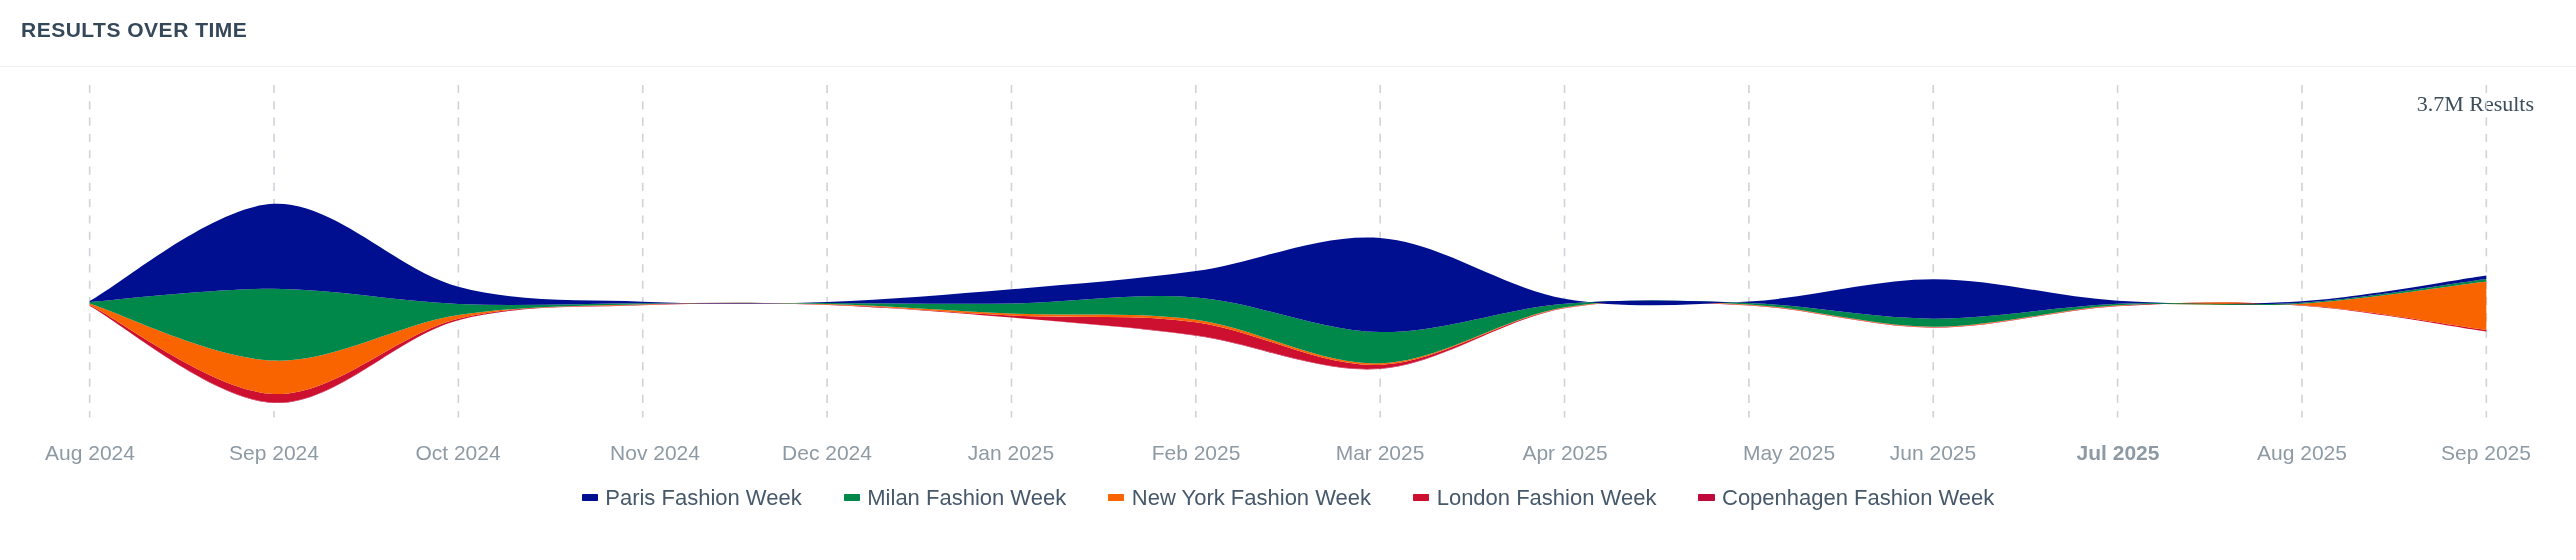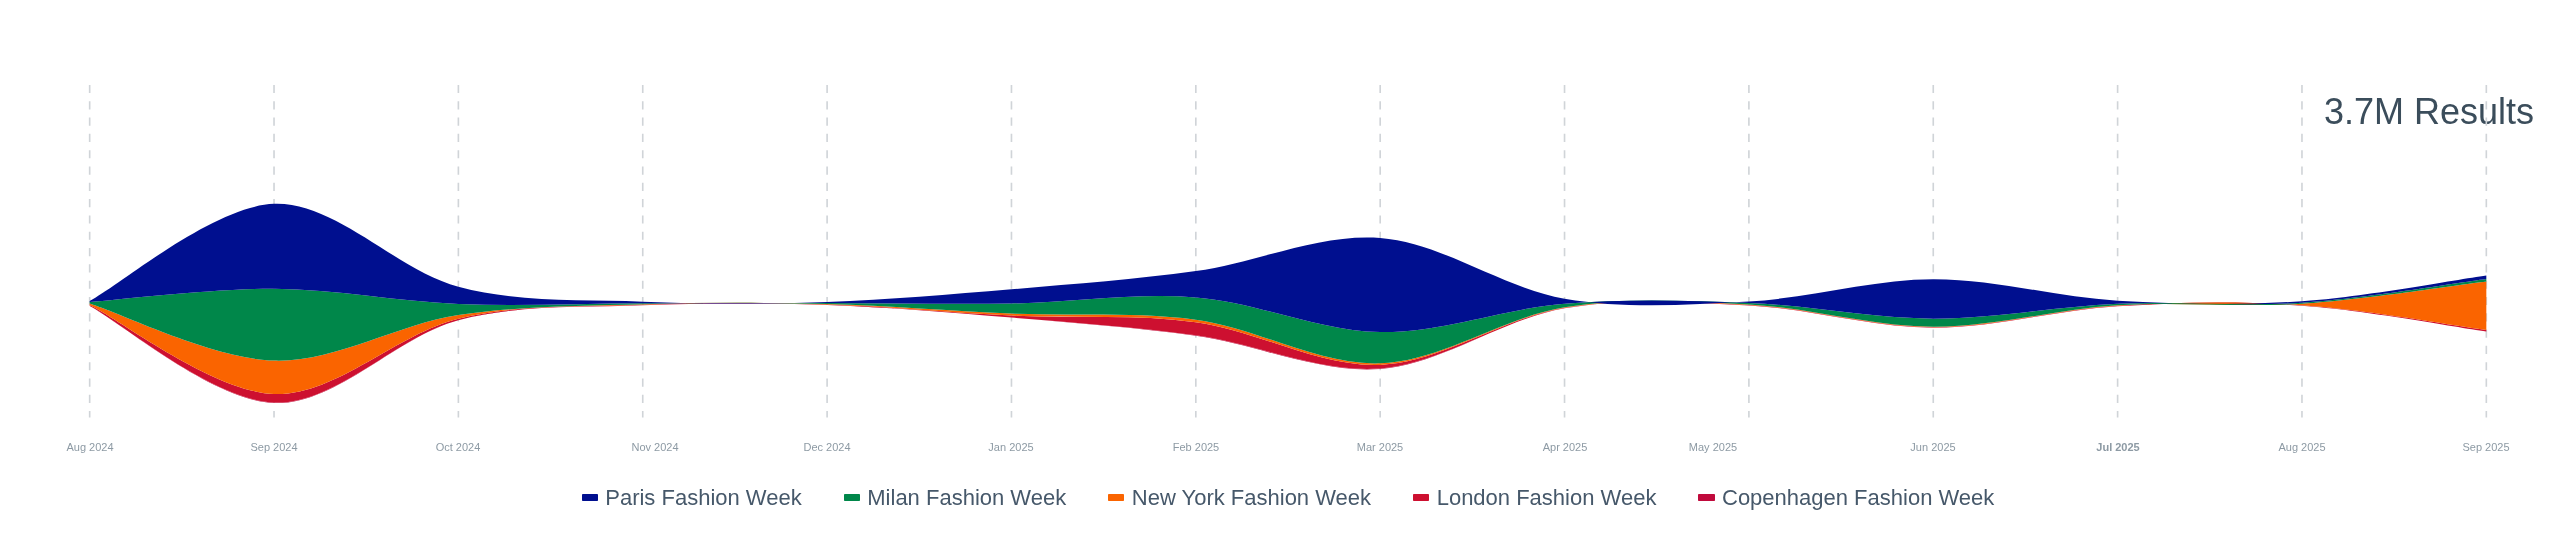--- a/index.html
+++ b/index.html
@@ -39,24 +39,25 @@
     font-weight: bold;
     letter-spacing: 0.5px;
     color: #35485a;
     white-space: nowrap;
   }
   
   #results-count {
     position: absolute;
     right: 42px;
     top: 91px;
-    font-size: 36px;
+    font-size: 22px;
     font-weight: normal;
     color: #3b4d5b;
     white-space: nowrap;
+    font-family: Liberation Serif, serif;
   }
   
   #plot-area {
     position: absolute;
     left: 0;
     top: 67px;
     width: 2576px;
     height: 371px;
   }
   #stream-svg {
@@ -69,21 +70,21 @@
     position: absolute;
     left: 0;
     top: 430px;
     width: 2576px;
     height: 37px;
   }
   .x-tick-label {
     position: absolute;
     top: 11.4px;
     transform: translateX(-50%);
-    font-size: 11px;
+    font-size: 21px;
     color: #8d9aa4;
     white-space: nowrap;
   }
   
   #legend {
     position: absolute;
     left: 0;
     top: 479px;
     width: 2576px;
     height: 37px;
@@ -109,20 +110,23 @@
   .legend-label {
     font-size: 22px;
     color: #46586a;
   }
 </style>
 </head>
 <body>
 
 <div id="widget">
 
+  <div id="header">
+    <div id="panel-title">RESULTS OVER TIME</div>
+  </div>
 
   <div id="results-count">3.7M Results</div>
 
   <div id="plot-area">
     <svg id="stream-svg" viewBox="0 0 3160 455" preserveAspectRatio="none">
       <g id="gridlines">
           <line x1="110" x2="110" y1="22" y2="430" stroke="#d0d4d8" stroke-width="2" stroke-dasharray="10 10"></line>
           <line x1="336.1538461538462" x2="336.1538461538462" y1="22" y2="430" stroke="#d0d4d8" stroke-width="2" stroke-dasharray="10 10"></line>
           <line x1="562.3076923076924" x2="562.3076923076924" y1="22" y2="430" stroke="#d0d4d8" stroke-width="2" stroke-dasharray="10 10"></line>
           <line x1="788.4615384615385" x2="788.4615384615385" y1="22" y2="430" stroke="#d0d4d8" stroke-width="2" stroke-dasharray="10 10"></line>
@@ -150,21 +154,21 @@
   <div id="x-axis">
       <div class="x-tick-label" style="left: 90px;">Aug 2024</div>
       <div class="x-tick-label" style="left: 274px;">Sep 2024</div>
       <div class="x-tick-label" style="left: 458px;">Oct 2024</div>
       <div class="x-tick-label" style="left: 643px; margin-left: 12px;">Nov 2024</div>
       <div class="x-tick-label" style="left: 827px;">Dec 2024</div>
       <div class="x-tick-label" style="left: 1011px;">Jan 2025</div>
       <div class="x-tick-label" style="left: 1196px;">Feb 2025</div>
       <div class="x-tick-label" style="left: 1380px;">Mar 2025</div>
       <div class="x-tick-label" style="left: 1565px;">Apr 2025</div>
-      <div class="x-tick-label" style="left: 1713px; text-align: right;">May 2025</div>
+      <div class="x-tick-label" style="left: 1789px; text-align: right;">May 2025</div>
       <div class="x-tick-label" style="left: 1933px;">Jun 2025</div>
       <div class="x-tick-label" style="left: 2118px; font-weight: bold;">Jul 2025</div>
       <div class="x-tick-label" style="left: 2302px;">Aug 2025</div>
       <div class="x-tick-label" style="left: 2486px;">Sep 2025</div>
     </div>
 
   <div id="legend">
       <div class="legend-item">
         <span class="legend-swatch" style="background: rgb(0, 15, 143);"></span>
         <span class="legend-label">Paris Fashion Week</span>

